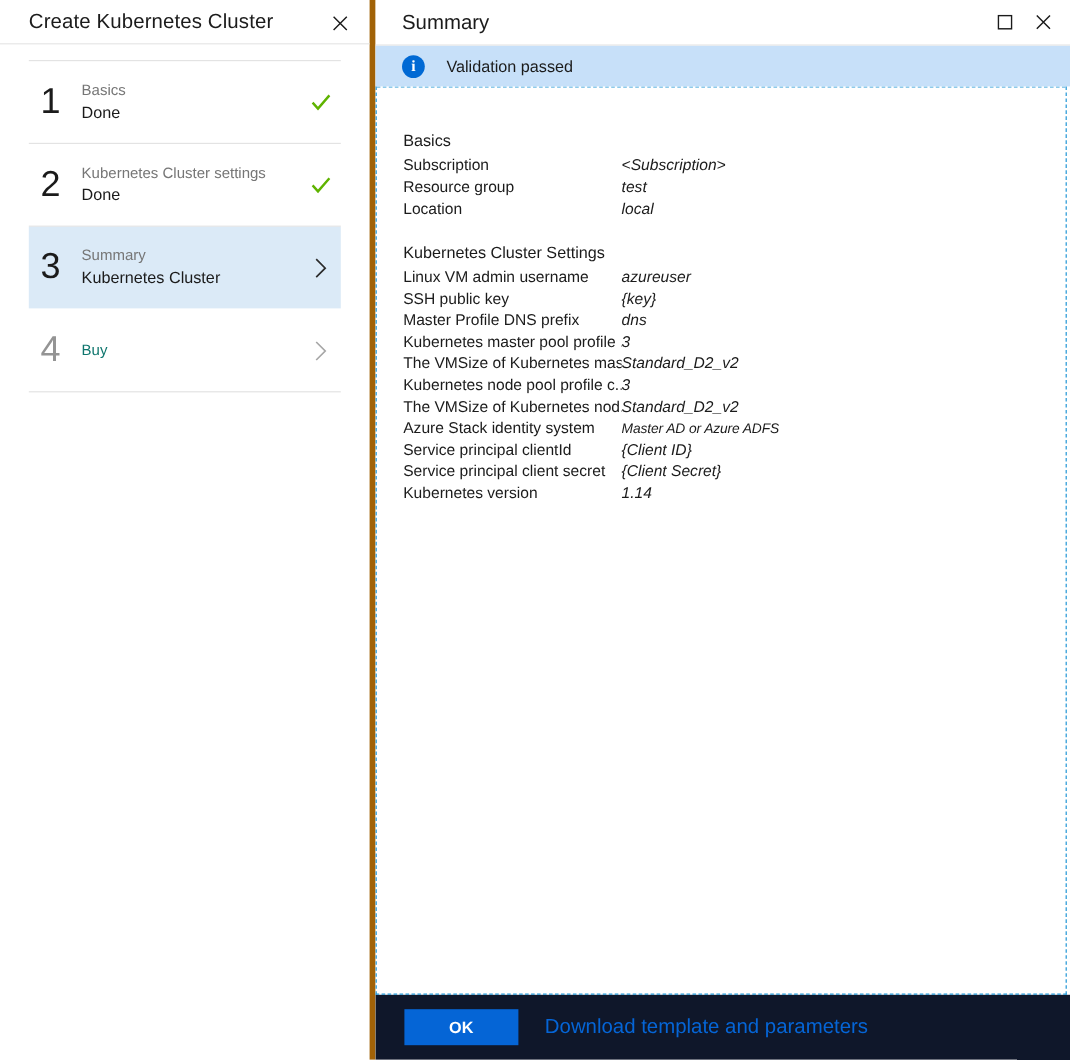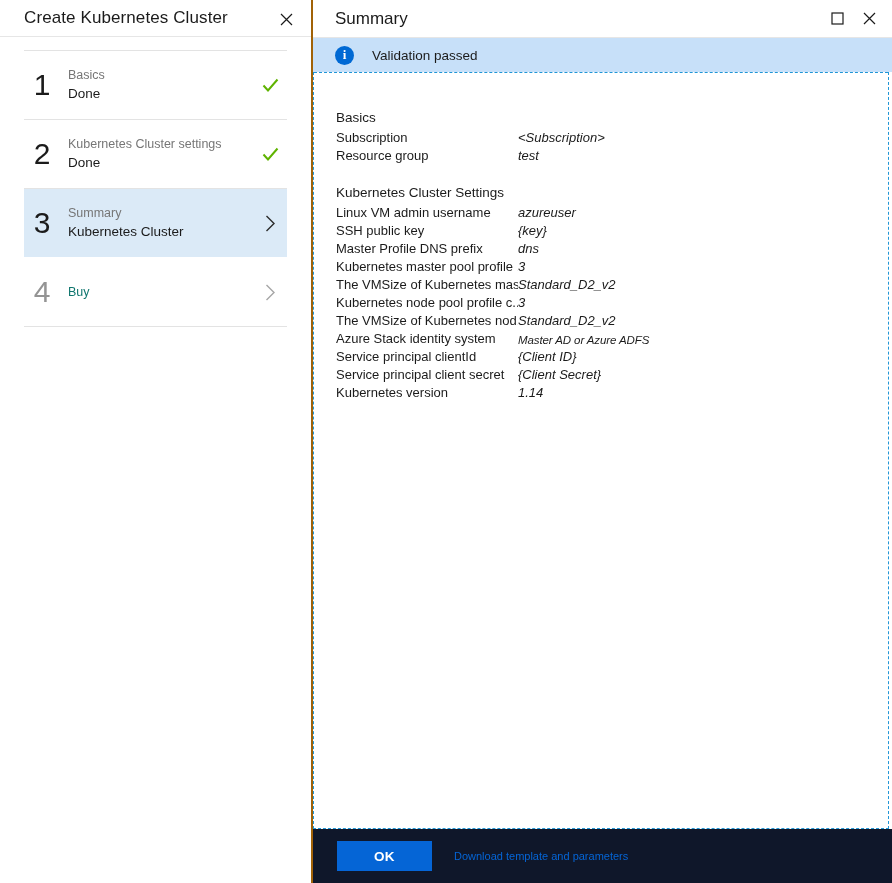--- a/index.html
+++ b/index.html
@@ -21,21 +21,21 @@
     background: #ffffff;
     display: flex;
   }
 
   
   .left-blade {
     position: relative;
     width: 313px;
     height: 883px;
     background: #ffffff;
-    border-right: 2px solid #a16207;
+    border-right: 5px solid #a16207;
     box-sizing: border-box;
     flex: 0 0 313px;
   }
   .blade-header {
     position: relative;
     height: 37px;
     border-bottom: 1px solid #e6e6e6;
     display: flex;
     align-items: center;
     box-sizing: border-box;
@@ -261,21 +261,21 @@
     color: #ffffff;
     font-size: 13.5px;
     font-weight: bold;
     border: none;
     cursor: pointer;
     font-family: "Liberation Sans", sans-serif;
     letter-spacing: 0.3px;
   }
   .download-link {
     margin-left: 22px;
-    font-size: 11px;
+    font-size: 17px;
     color: #0565d6;
     cursor: pointer;
     text-decoration: none;
   }
 </style>
 </head>
 <body>
 
 <div id="app">
 
@@ -386,20 +386,24 @@
         <div class="section">
           <div class="section-title">Basics</div>
           <div class="row">
             <div class="row-label">Subscription</div>
             <div class="row-value">&lt;Subscription&gt;</div>
           </div>
           <div class="row">
             <div class="row-label">Resource group</div>
             <div class="row-value">test</div>
           </div>
+          <div class="row">
+            <div class="row-label">Location</div>
+            <div class="row-value">local</div>
+          </div>
         </div>
 
         <div class="section">
           <div class="section-title">Kubernetes Cluster Settings</div>
           <div class="row">
             <div class="row-label">Linux VM admin username</div>
             <div class="row-value">azureuser</div>
           </div>
           <div class="row">
             <div class="row-label">SSH public key</div>

